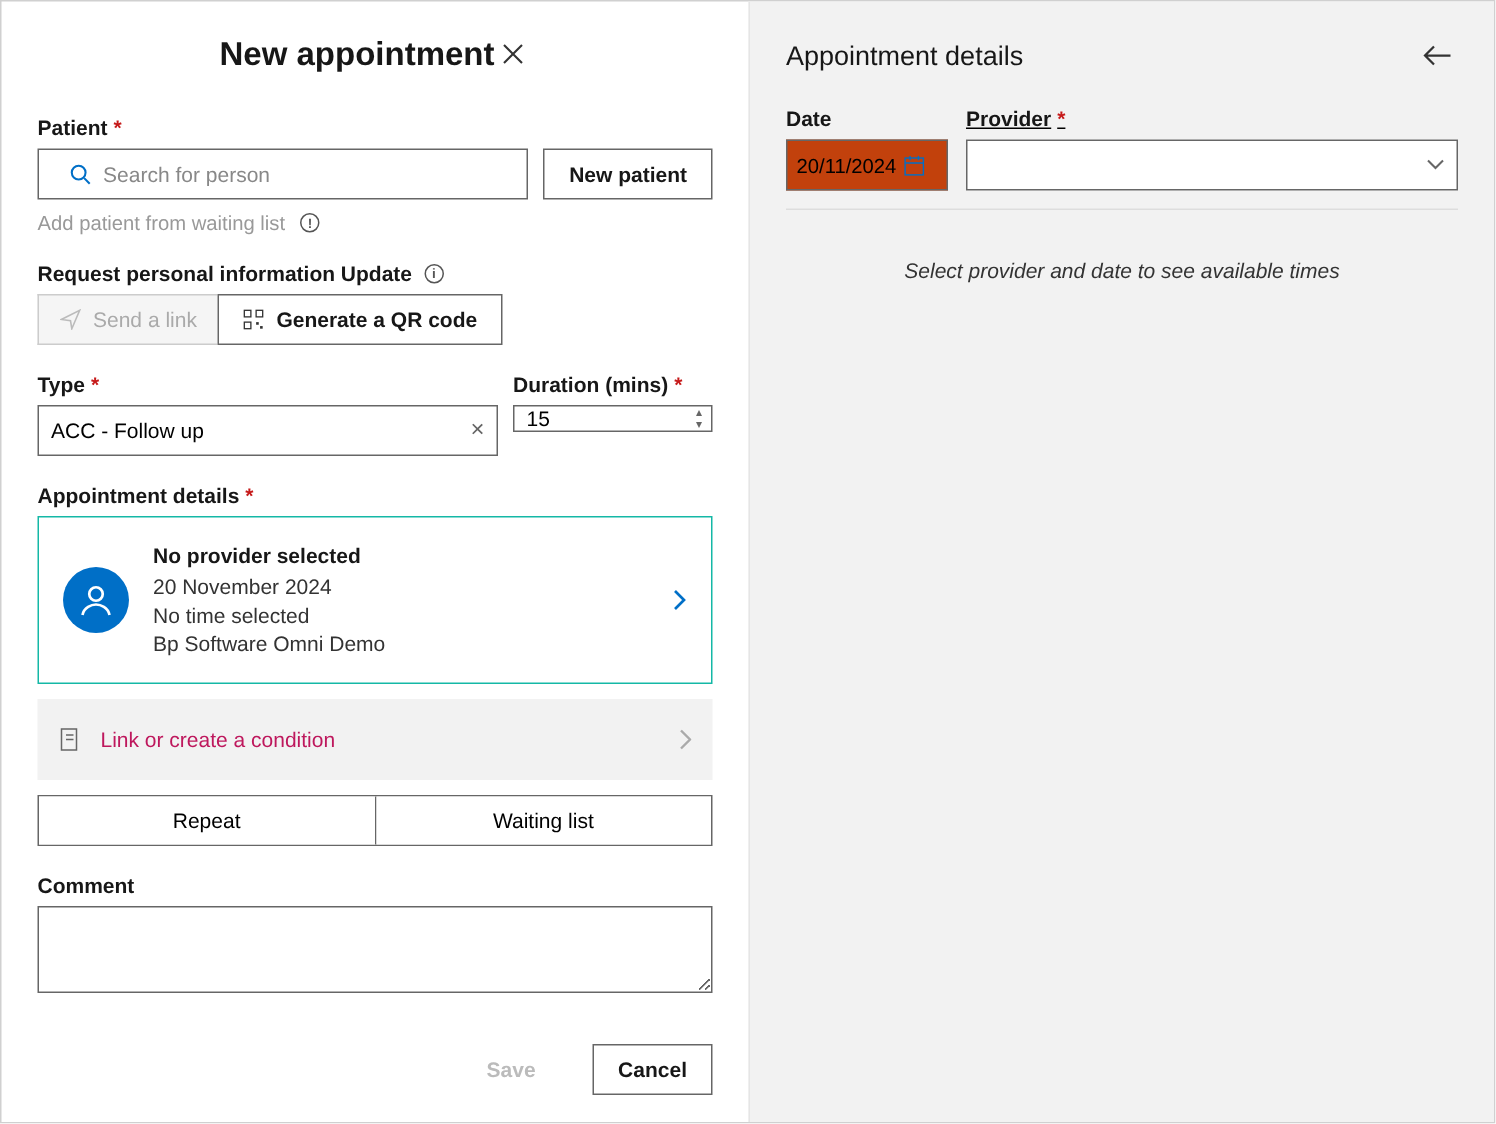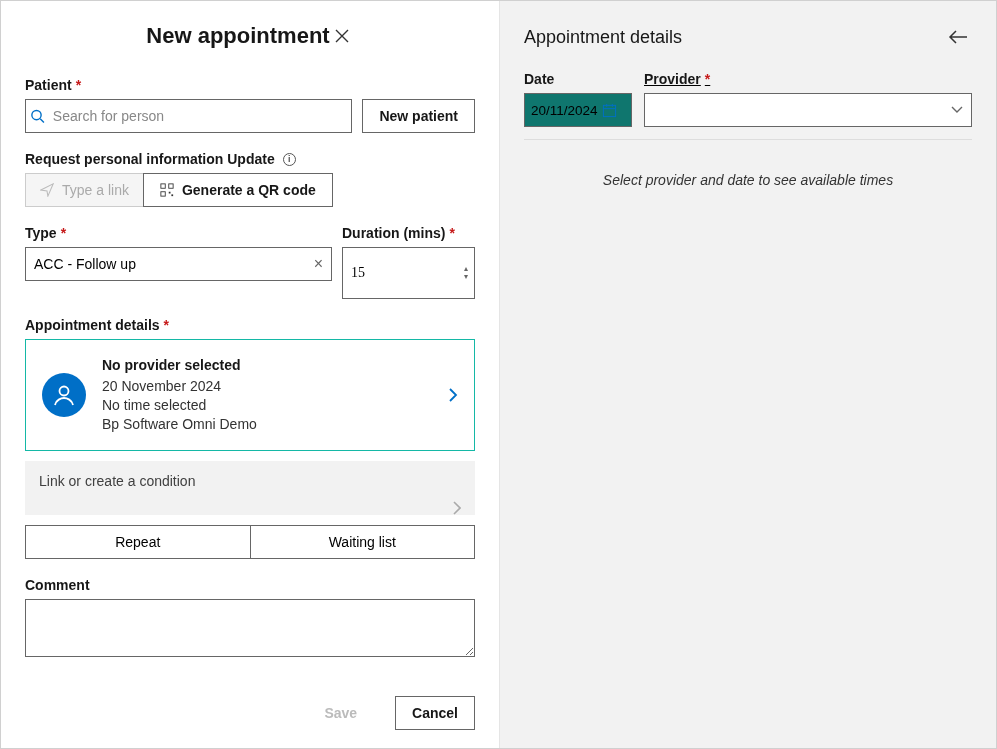--- a/index.html
+++ b/index.html
@@ -64,21 +64,21 @@
     gap: 4px;
   }
   .req-star { color: #c61a1a; }
   .row-flex { display: flex; gap: 10px; }
   .search-input {
     flex: 1;
     height: 34px;
     border: 1px solid #666;
     display: flex;
     align-items: center;
-    padding: 0 4px;
+    padding: 0 20px;
     gap: 8px;
   }
   .search-input input {
     border: none;
     outline: none;
     font-size: 14px;
     width: 100%;
     color: #333;
   }
   .search-input input::placeholder { color: #888; }
@@ -143,29 +143,28 @@
     position: relative;
     background: #fff;
   }
   .select-like .clear-x {
     margin-left: auto;
     font-size: 16px;
     color: #666;
     cursor: pointer;
   }
   .spinner-box {
-    height: 52px;
-    border: 1px solid #666;
-    display: flex;
-    align-items: center;
+    height: 18px;
+    border: 1px solid #666;
+    display: flex;
+    align-items: flex-end;
     padding: 0 8px;
     font-size: 14px;
     background: #fff;
     position: relative;
-    font-family: Liberation Serif, serif;
   }
   .spinner-arrows {
     position: absolute;
     right: 6px;
     display: flex;
     flex-direction: column;
     font-size: 8px;
     line-height: 8px;
     color: #666;
     gap: 0;
@@ -192,26 +191,26 @@
   .appt-lines { flex: 1; font-size: 14px; }
   .appt-lines .line1 { font-weight: 700; margin-bottom: 2px; }
   .appt-lines div { line-height: 1.35; color: #333; }
   .appt-lines .line1 { color: #171717; }
   .chev-right { color: #006fc7; font-size: 16px; }
   .cond-row {
     background: #f2f2f2;
     height: 54px;
     margin-top: 10px;
     display: flex;
+    align-items: center;
     padding: 0 14px;
     gap: 12px;
     font-size: 14px;
-    color: #404040;
-    cursor: pointer;
-    flex-direction: column;
+    color: #be185d;
+    cursor: pointer;
   }
   .cond-row .chev-r2 { margin-left: auto; color: #999; }
   .seg-row {
     display: flex;
     margin-top: 10px;
     border: 1px solid #666;
     height: 34px;
   }
   .seg {
     flex: 1;
@@ -258,21 +257,21 @@
     align-items: center;
     margin-bottom: 22px;
   }
   .r-title { font-size: 18px; font-weight: 400; color: #171717; }
   .r-fields { display: flex; gap: 12px; }
   .r-date-col { flex: 0 0 108px; }
   .r-prov-col { flex: 1; text-decoration: underline; }
   .date-input {
     height: 34px;
     border: 1px solid #666;
-    background: #0f766e;
+    background: #c2410c;
     display: flex;
     align-items: center;
     padding: 0 6px;
     font-size: 13.5px;
     gap: 4px;
   }
   .cal-icon { color: #006fc7; }
   .prov-select {
     height: 34px;
     border: 1px solid #666;
@@ -318,33 +317,37 @@
           <svg width="16" height="16" viewBox="0 0 16 16">
               <circle cx="7" cy="7" r="5" stroke="#006fc7" stroke-width="1.5" fill="none"></circle>
               <line x1="11" y1="11" x2="15" y2="15" stroke="#006fc7" stroke-width="1.5"></line>
             </svg>
           <input type="text" placeholder="Search for person" style="">
         </div>
         <button class="btn-outline">
           <span>New patient</span>
         </button>
       </div>
+      <div class="waiting-list-link">
+        <span>Add patient from waiting list</span>
+        <span class="info-icon">!</span>
+      </div>
     </div>
 
     <div class="section">
       <div class="field-label">
         <span>Request personal information Update</span>
         <span class="info-icon">i</span>
       </div>
       <div class="row-flex" style="gap:0;">
         <div class="btn-disabled" style="border-right:none;">
           <svg width="14" height="14" viewBox="0 0 16 16">
               <path d="M1 8 L15 1 L9 15 L8 9 Z" stroke="#bbb" stroke-width="1.2" fill="none"></path>
             </svg>
-          <span>Type a link</span>
+          <span>Send a link</span>
         </div>
         <button class="btn-outline">
           <svg width="14" height="14" viewBox="0 0 16 16">
               <rect x="1" y="1" width="5" height="5" stroke="#333" fill="none"></rect>
               <rect x="10" y="1" width="5" height="5" stroke="#333" fill="none"></rect>
               <rect x="1" y="10" width="5" height="5" stroke="#333" fill="none"></rect>
               <rect x="10" y="10" width="2" height="2" fill="#333"></rect>
               <rect x="13" y="13" width="2" height="2" fill="#333"></rect>
             </svg>
           <span>Generate a QR code</span>

